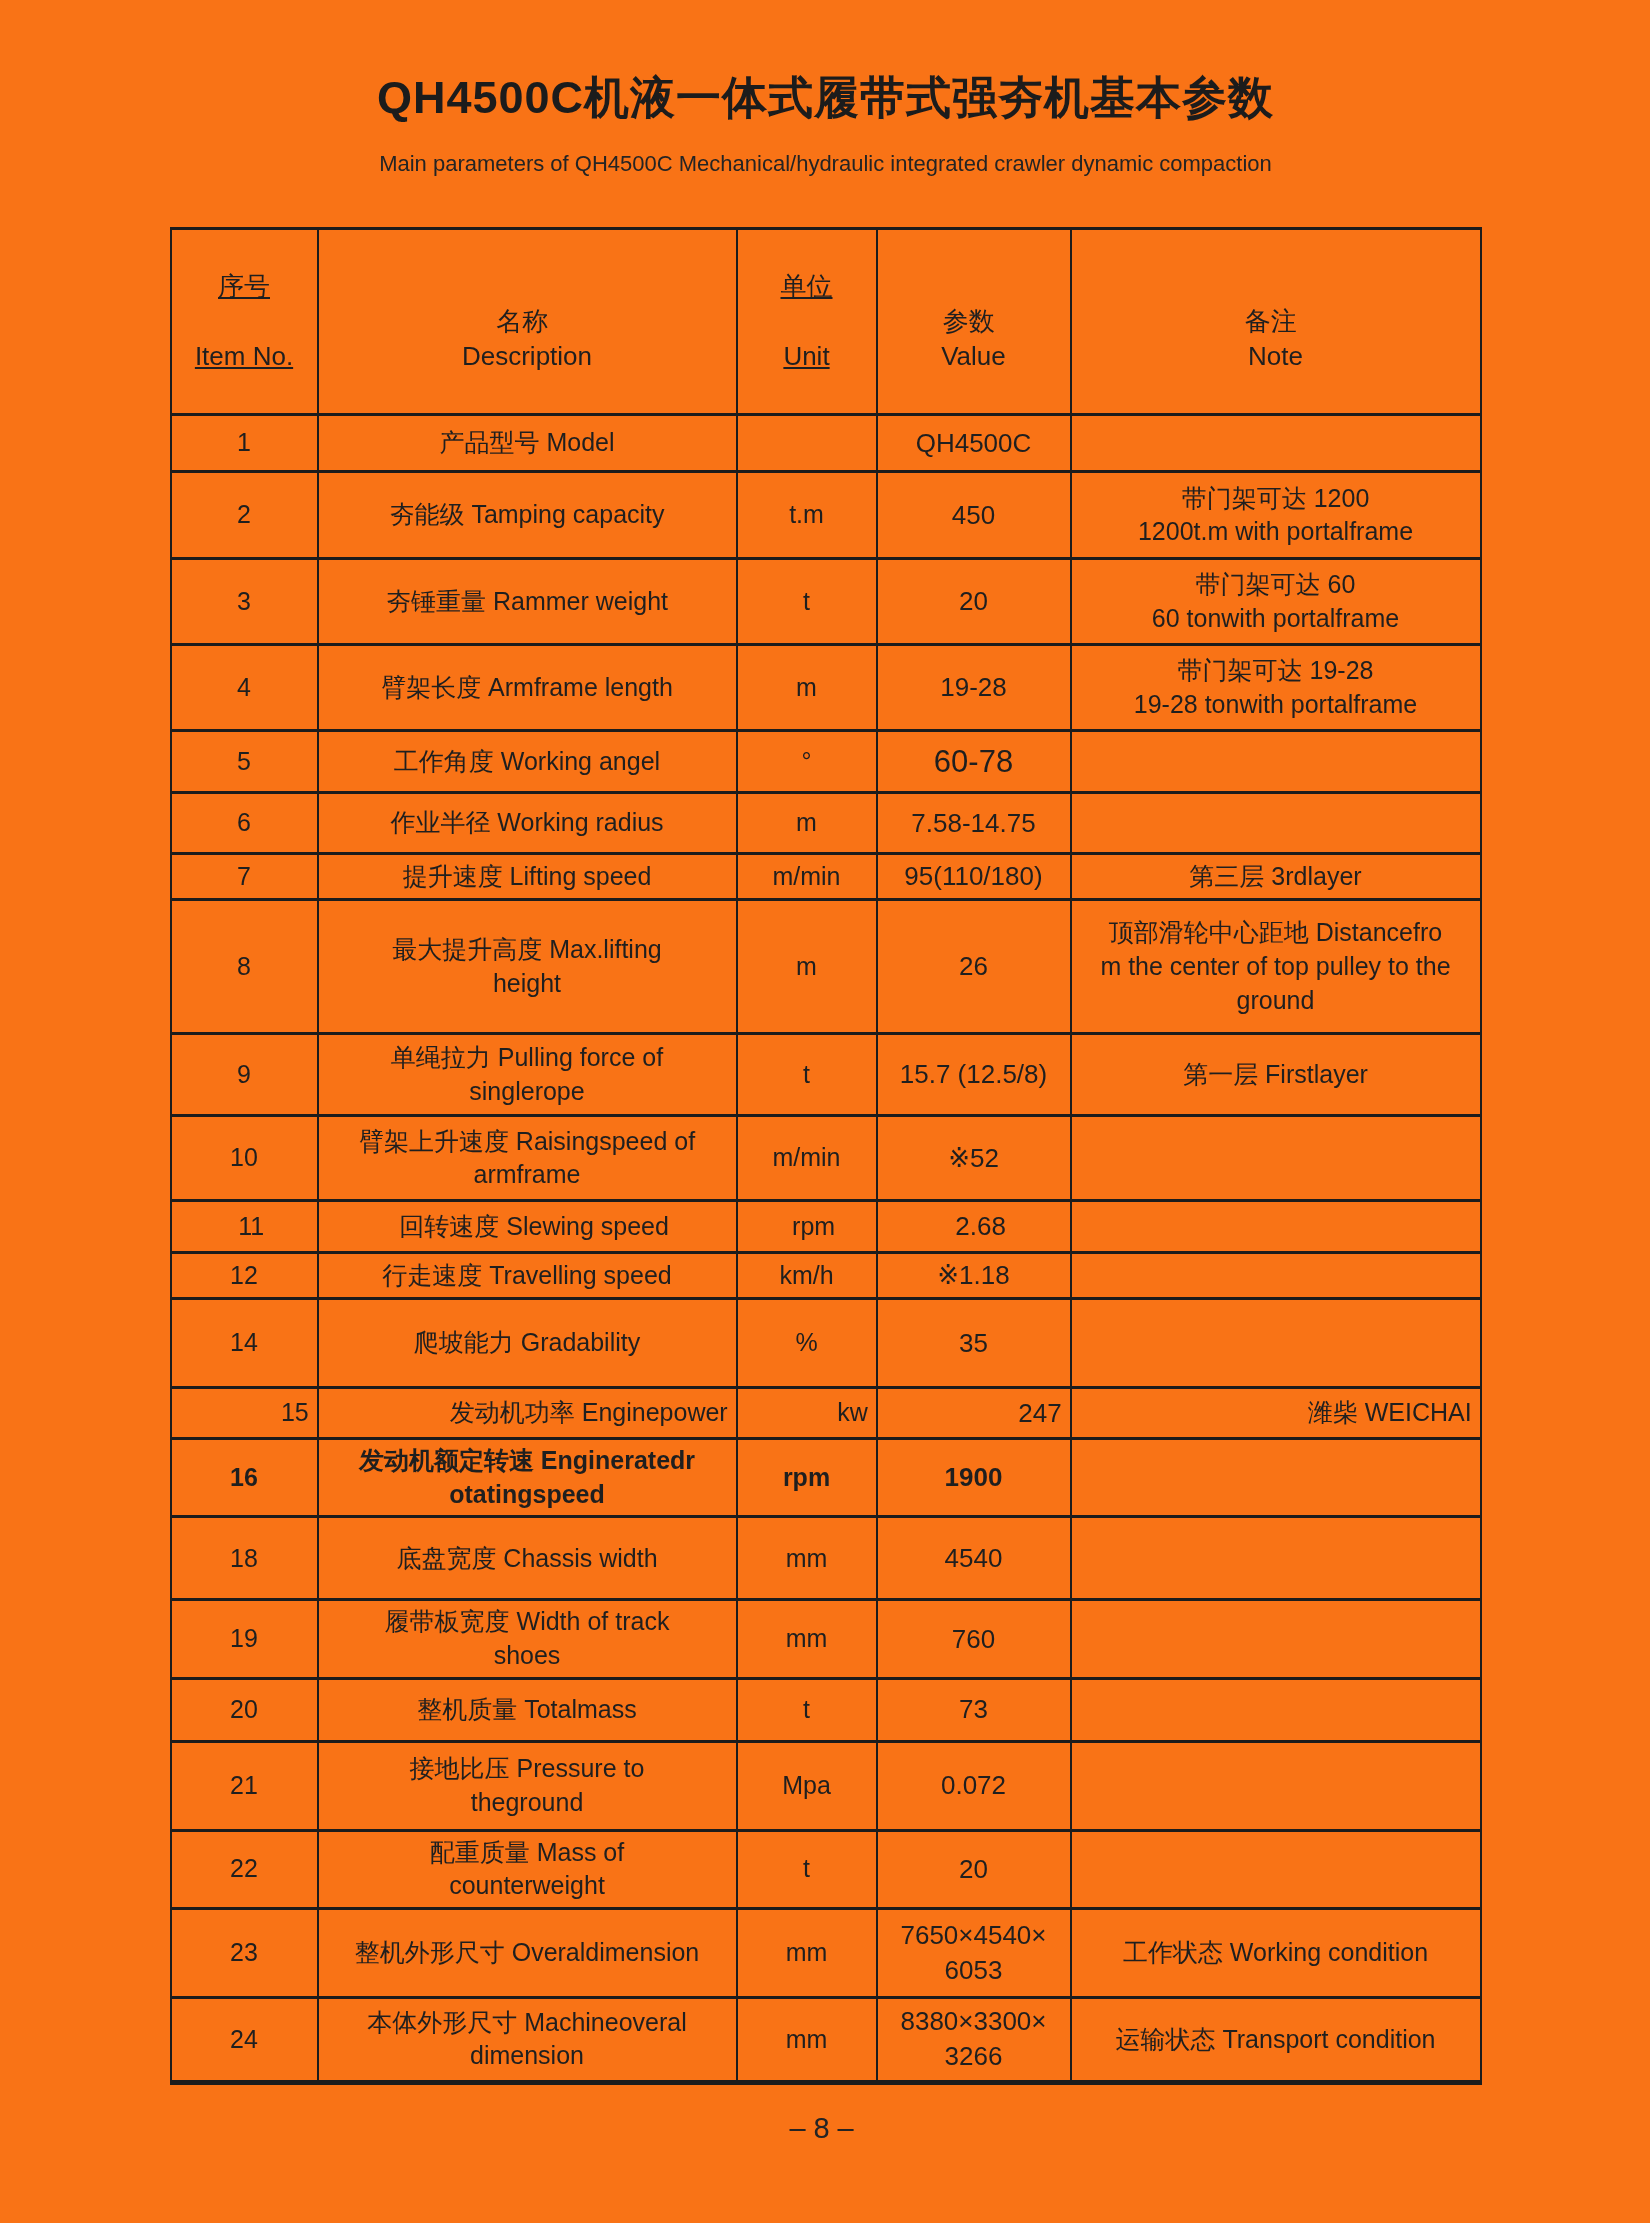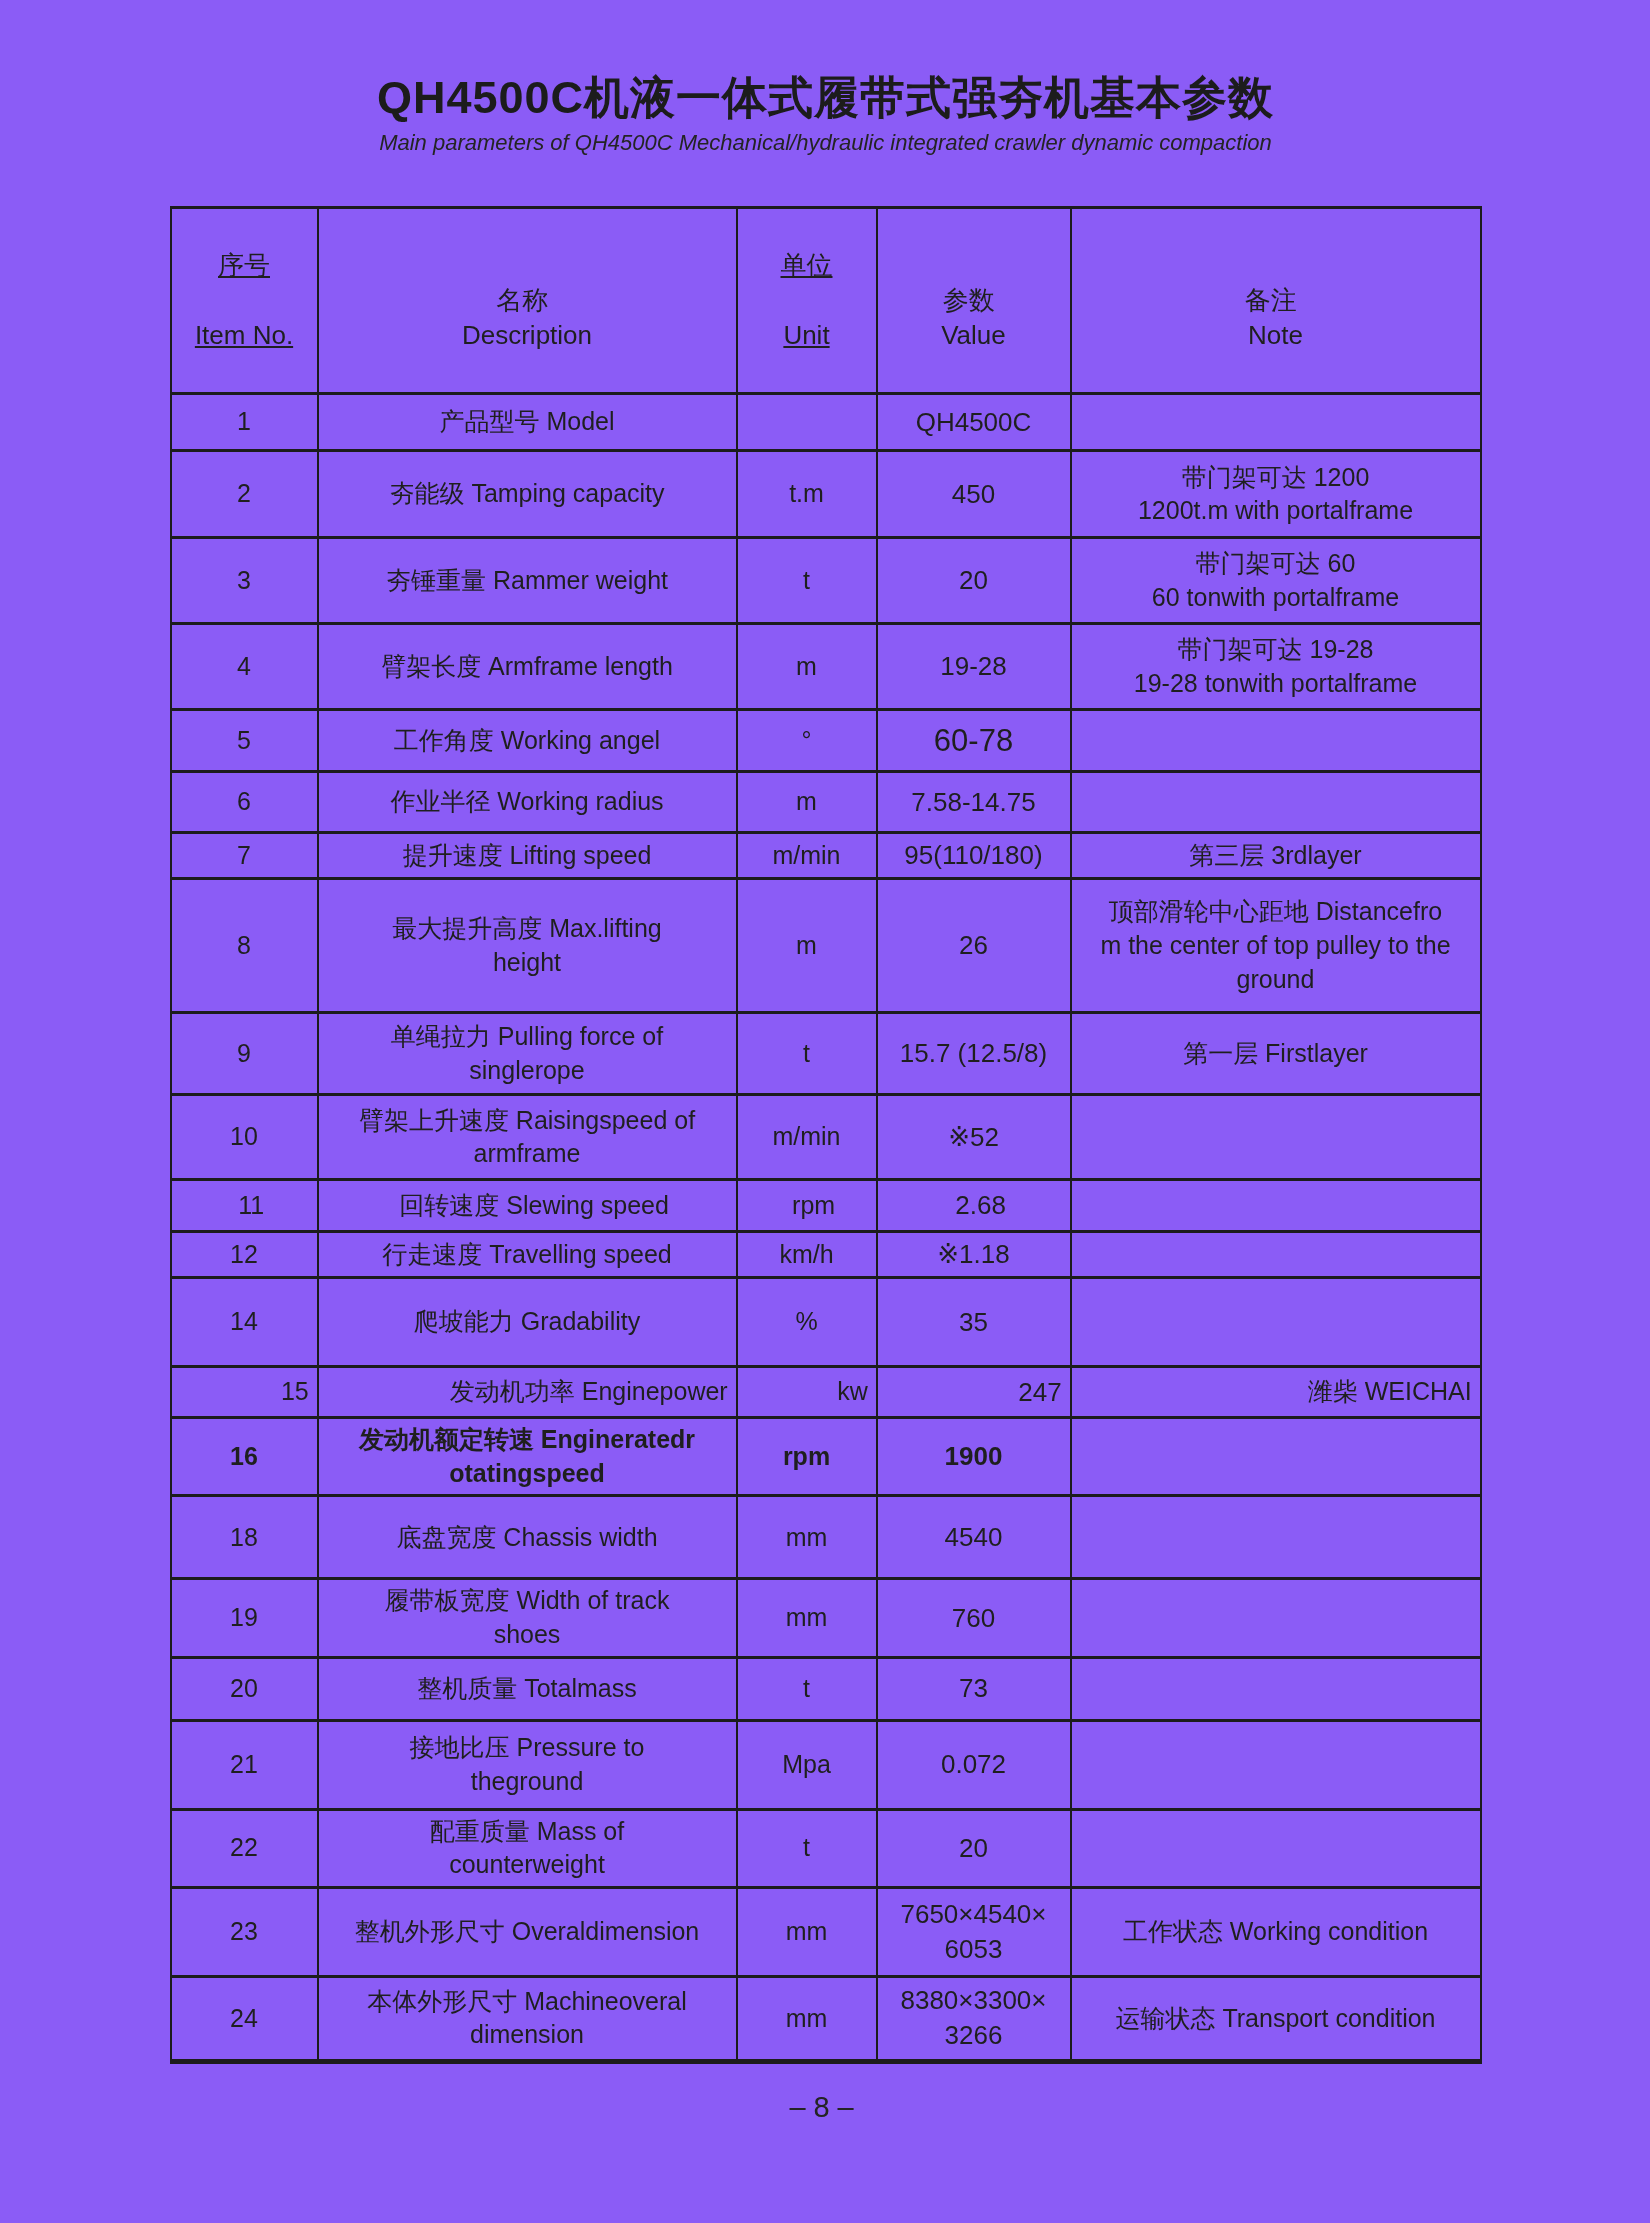--- a/index.html
+++ b/index.html
@@ -3,39 +3,38 @@
 <meta charset="utf-8">
 <style>
   * { margin: 0; padding: 0; box-sizing: border-box; }
   html, body { background: #e8e8e8; }
   body { font-family: "Liberation Sans", "DejaVu Sans", sans-serif; }
   .page {
     position: relative;
     width: 1651px;
     height: 2223px;
     margin: 0 auto;
-    background: #8b5cf6;
+    background: #f97316;
     color: #1f1f1f;
     overflow: hidden;
   }
   .doc-title {
     margin-top: 68px;
     text-align: center;
     font-size: 45px;
     font-weight: bold;
     letter-spacing: 1px;
     color: #1c1c1c;
   }
   .doc-subtitle {
-    margin-top: 2px;
+    margin-top: 23px;
     text-align: center;
     font-size: 22px;
     font-weight: normal;
     color: #242424;
-    font-style: italic;
   }
   table.params {
     margin: 50px auto 0 auto;
     width: 1311px;
     border-collapse: collapse;
     table-layout: fixed;
     border: 2.9px solid #1c1c1c;
     border-bottom-width: 5.8px;
   }
   th, td {

